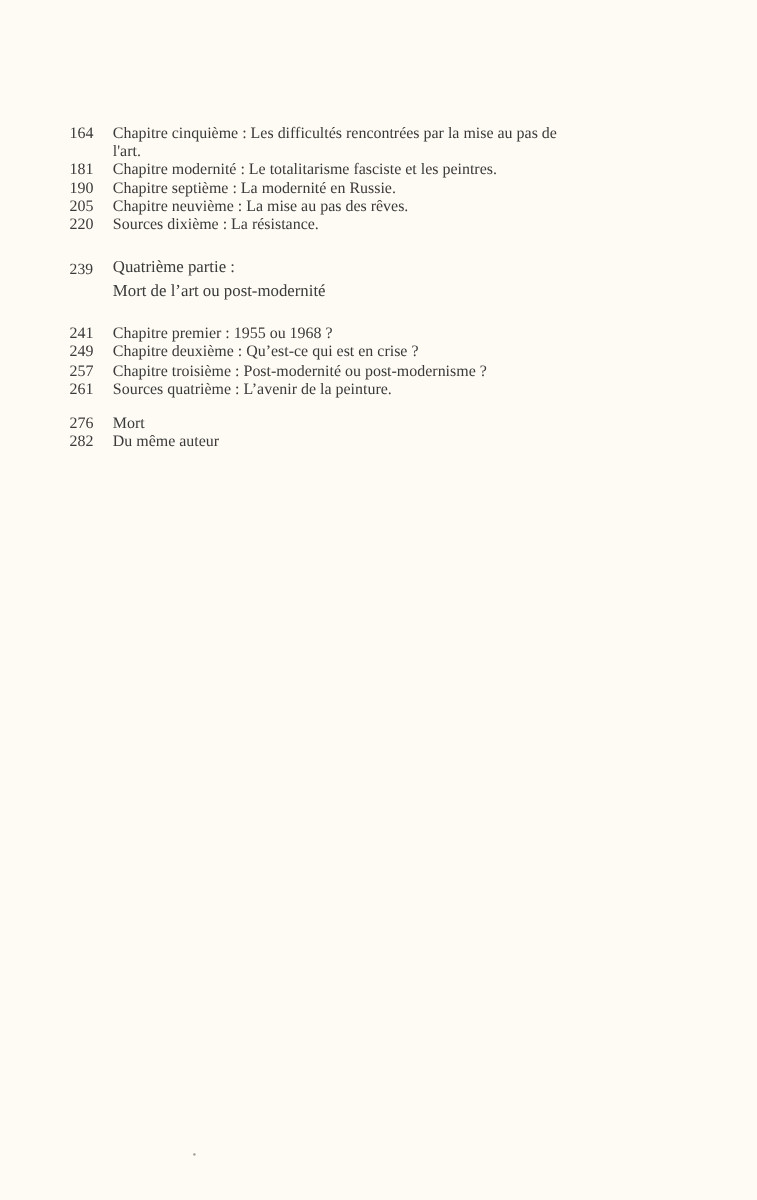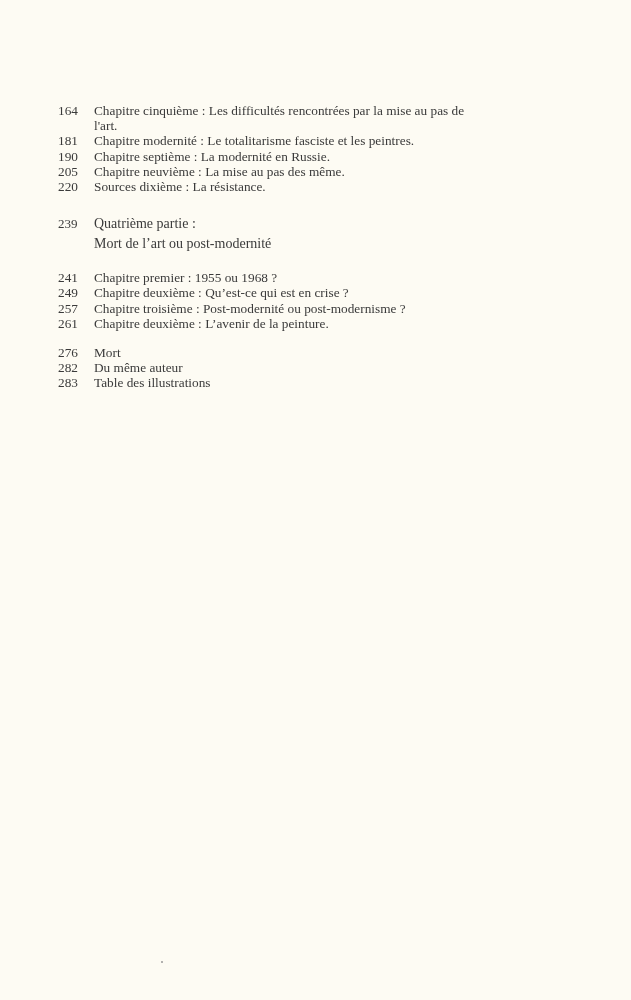--- a/index.html
+++ b/index.html
@@ -29,21 +29,21 @@
   <div class="row">
       <span class="num">181</span>
       <span class="txt">Chapitre modernité : Le totalitarisme fasciste et les peintres.</span>
     </div>
   <div class="row">
       <span class="num">190</span>
       <span class="txt">Chapitre septième : La modernité en Russie.</span>
     </div>
   <div class="row">
       <span class="num">205</span>
-      <span class="txt">Chapitre neuvième : La mise au pas des même.</span>
+      <span class="txt">Chapitre neuvième : La mise au pas des rêves.</span>
     </div>
   <div class="row">
       <span class="num">220</span>
       <span class="txt">Sources dixième : La résistance.</span>
     </div>
 
   <div class="part">
     <span class="num">239</span>
     <span class="txt"><span>Quatrième partie :</span><br><span>Mort de l’art ou post-modernité</span></span>
   </div>
@@ -56,32 +56,28 @@
   <div class="row">
       <span class="num">249</span>
       <span class="txt">Chapitre deuxième : Qu’est-ce qui est en crise ?</span>
     </div>
   <div class="row">
       <span class="num">257</span>
       <span class="txt">Chapitre troisième : Post-modernité ou post-modernisme ?</span>
     </div>
   <div class="row">
       <span class="num">261</span>
-      <span class="txt">Chapitre deuxième : L’avenir de la peinture.</span>
+      <span class="txt">Sources quatrième : L’avenir de la peinture.</span>
     </div>
 
   <div class="gap2"></div>
 
   <div class="row">
       <span class="num">276</span>
       <span class="txt">Mort</span>
     </div>
   <div class="row">
       <span class="num">282</span>
       <span class="txt">Du même auteur</span>
     </div>
-  <div class="row">
-      <span class="num">283</span>
-      <span class="txt">Table des illustrations</span>
-    </div>
 </div>
 
 <div class="dot"></div>
 
 </body></html>

